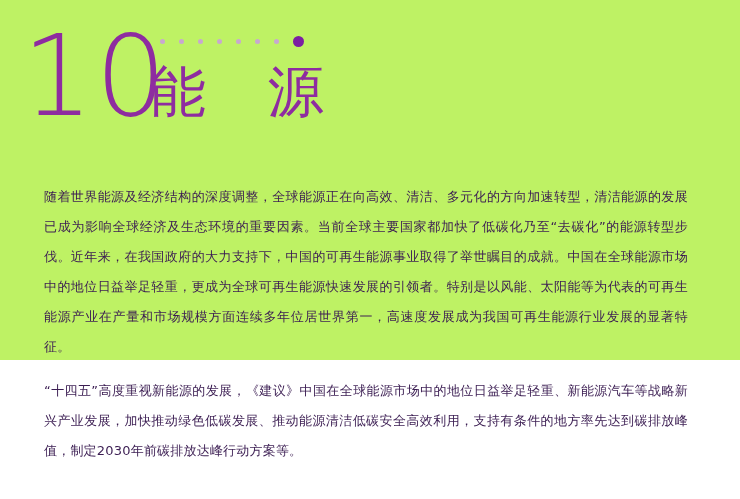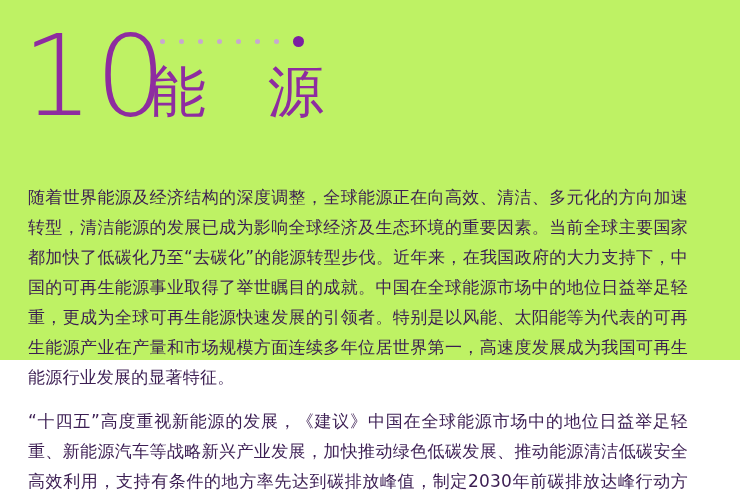--- a/index.html
+++ b/index.html
@@ -69,25 +69,25 @@
   }
   
   .body-wrap {
     position: absolute;
     left: 28px;
     top: 182px;
     width: 660px;
   }
   .para {
     color: #3b1d52;
-    font-size: 17px;
+    font-size: 13px;
     line-height: 30px;
     text-align: justify;
     text-justify: inter-ideograph;
-    margin: 0 0 14px 0;
+    margin: 0 0 14px 16px;
     font-family: "DejaVu Sans", "Liberation Sans", sans-serif;
     letter-spacing: 0.2px;
   }
   .para:last-child { margin-bottom: 0; }
 </style>
 </head>
 <body>
 
 <div class="page">
 

